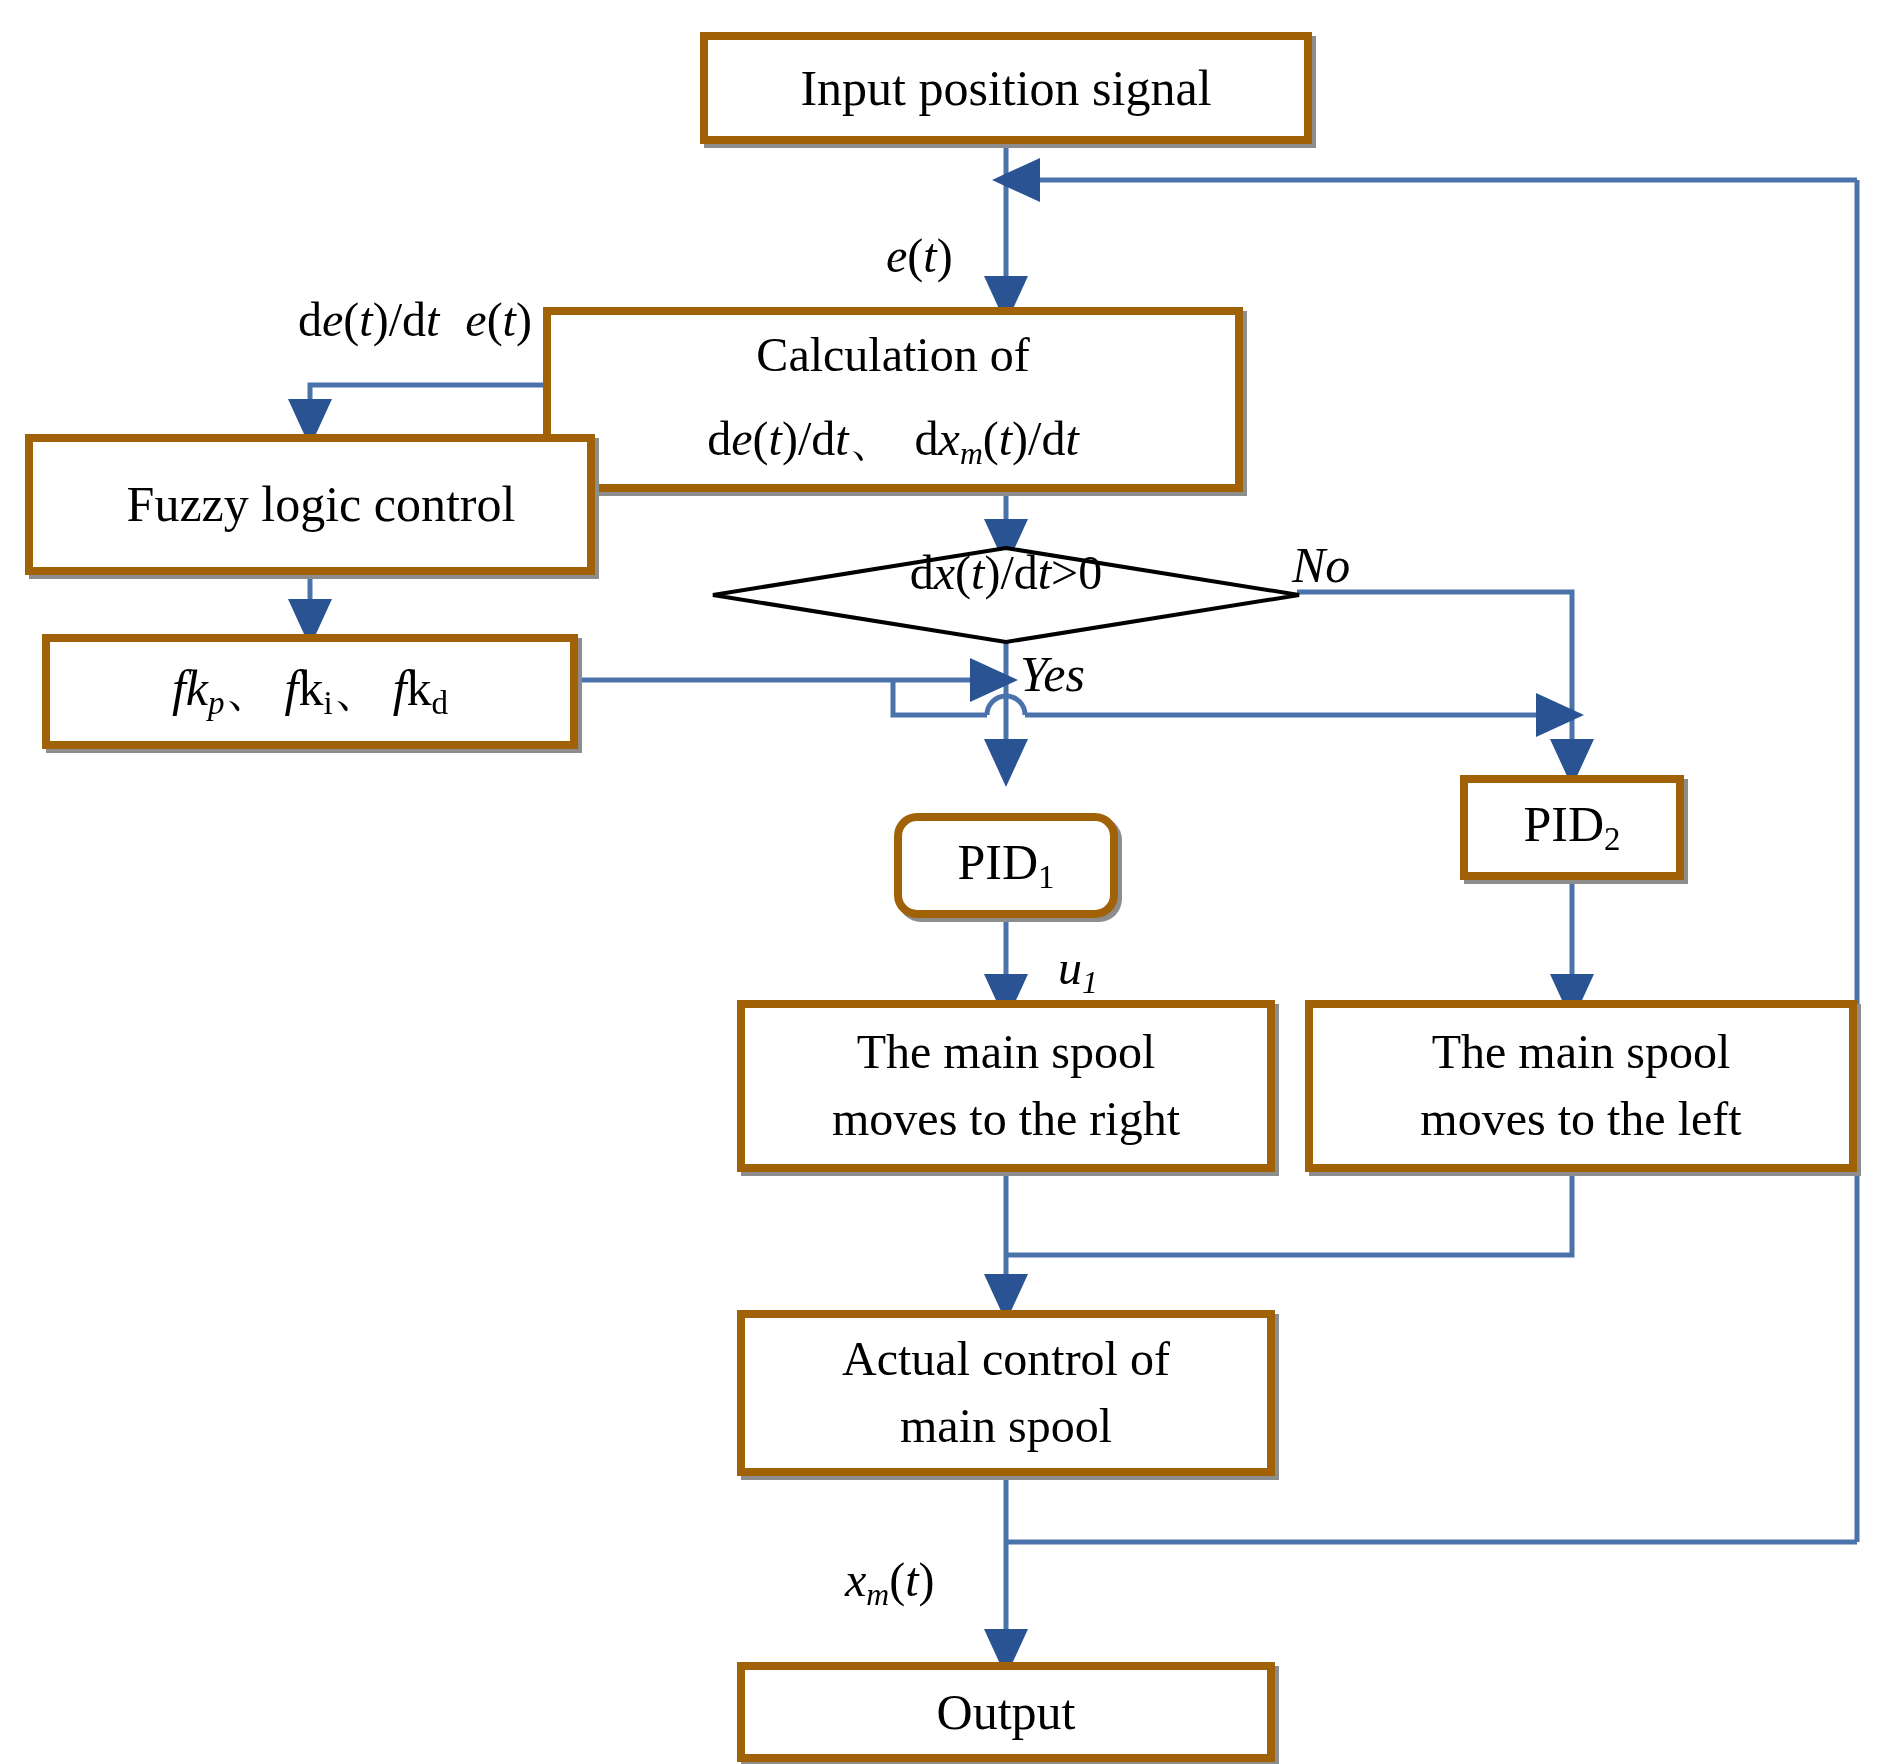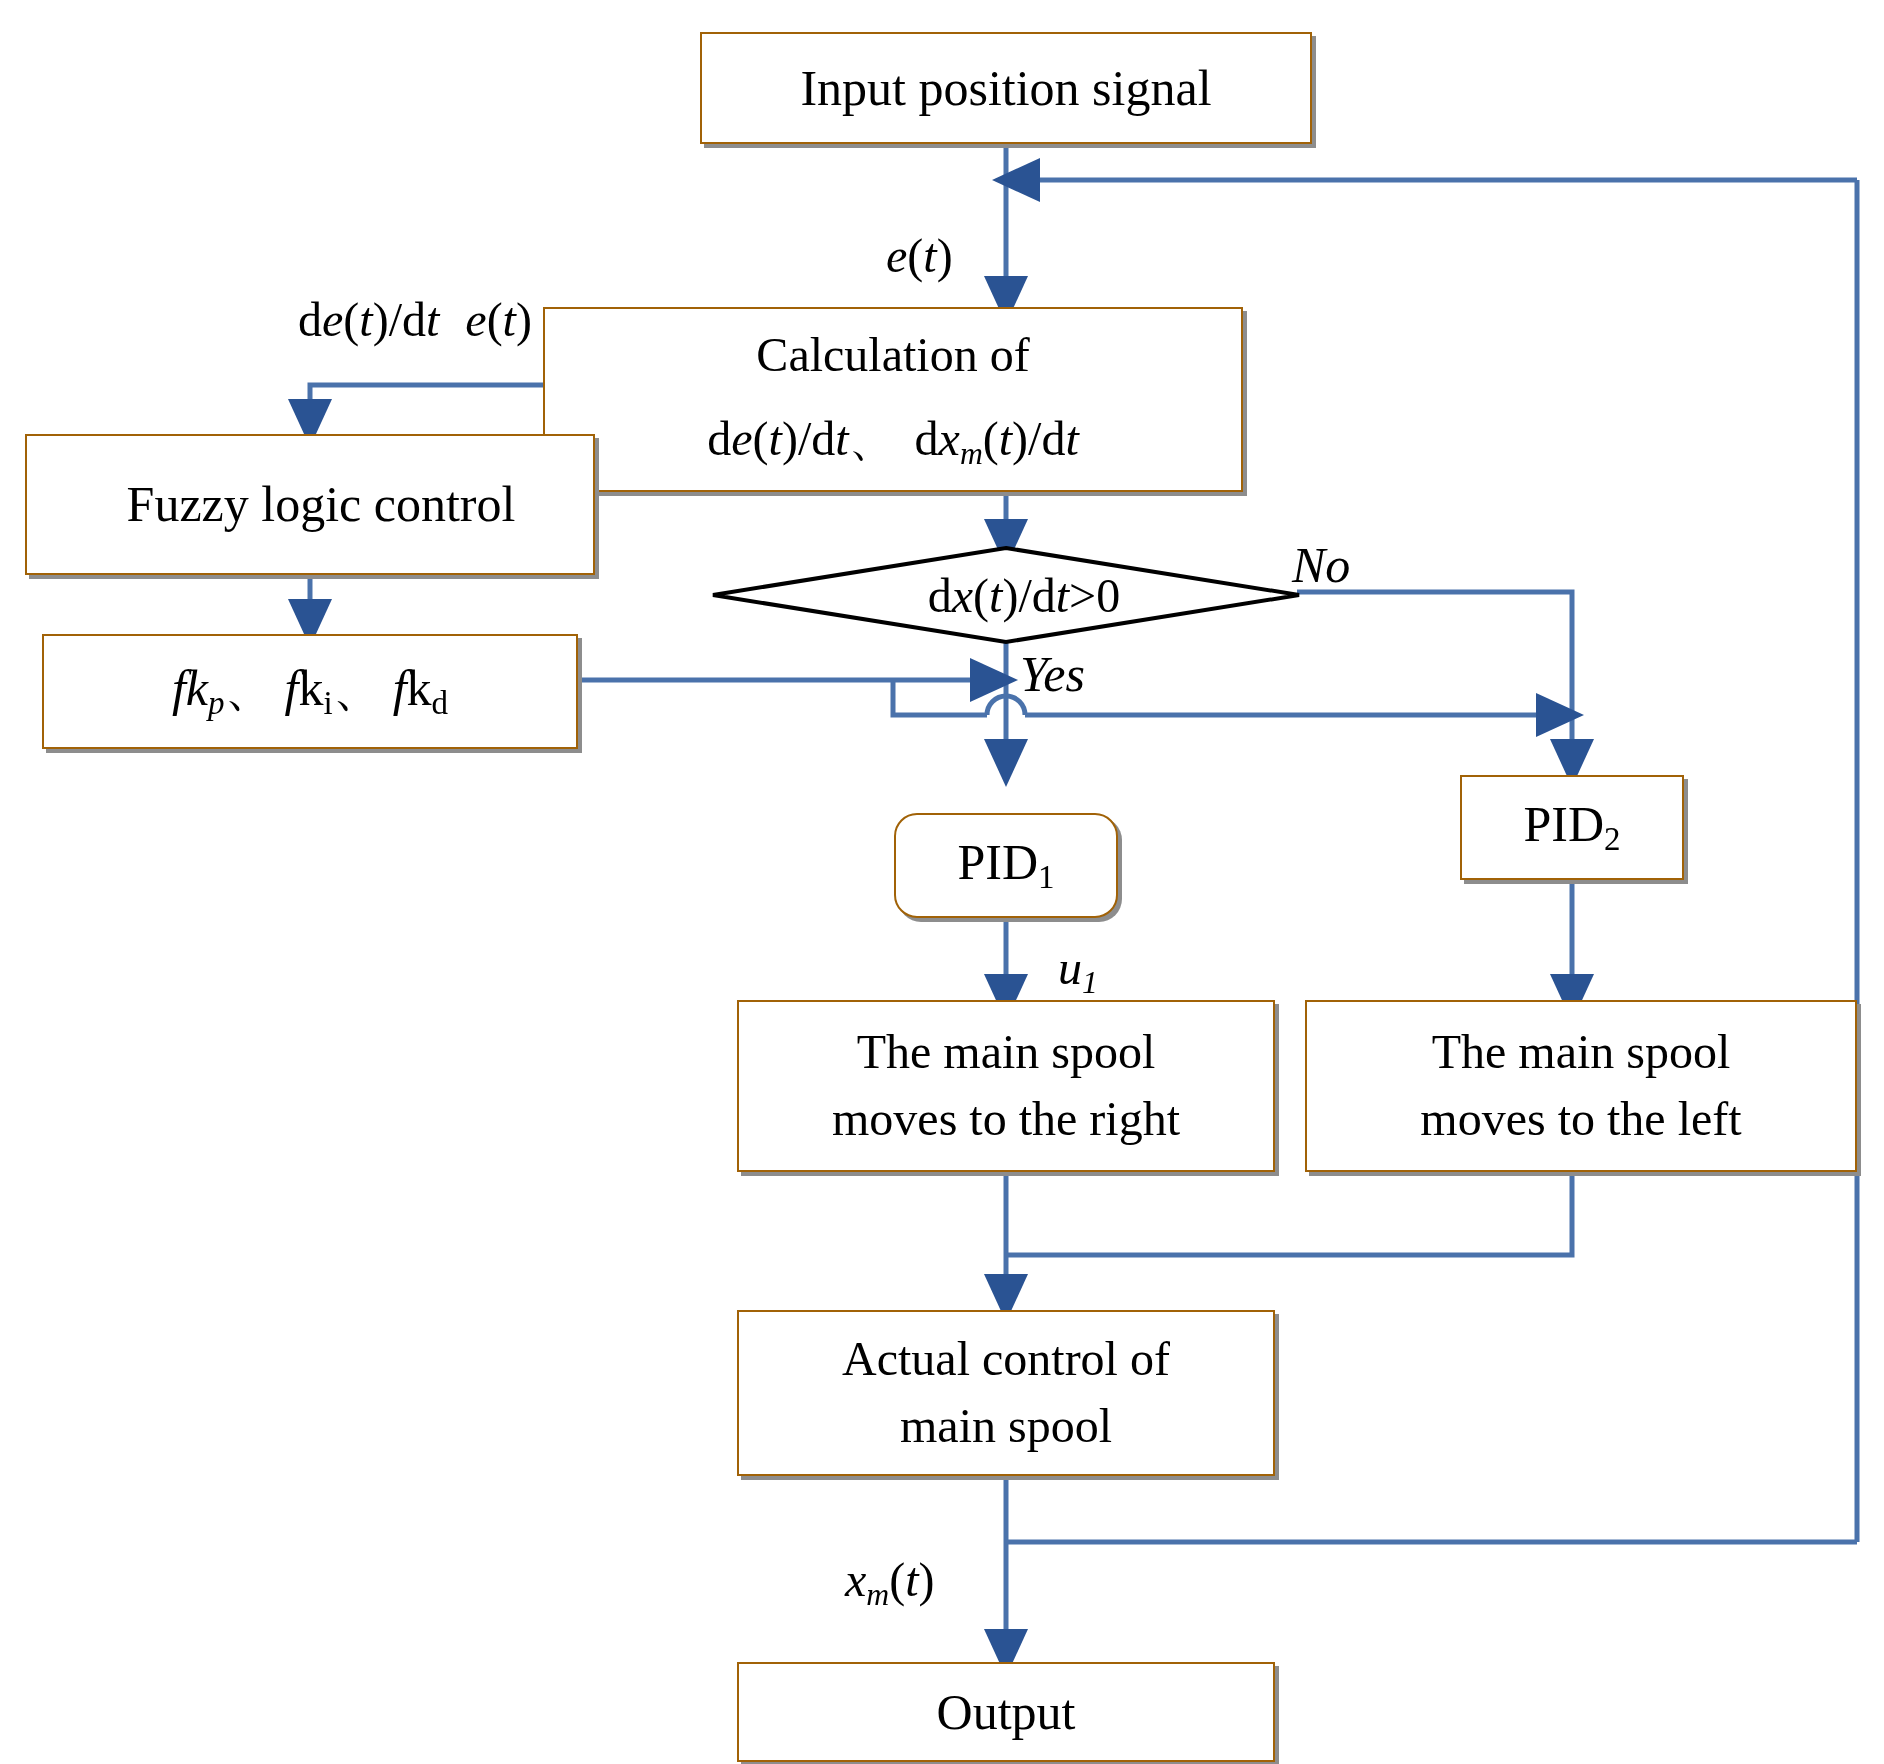--- a/index.html
+++ b/index.html
@@ -19,21 +19,21 @@
     position: absolute;
     left: 0;
     top: 0;
     width: 1884px;
     height: 1764px;
   }
   .node {
     position: absolute;
     box-sizing: border-box;
     background: #ffffff;
-    border: 2px solid #a16207;
+    border: 8px solid #a16207;
     box-shadow: 4px 4px 0 0 #8d8d8d;
     display: flex;
     align-items: center;
     justify-content: center;
     text-align: center;
     color: #000000;
     font-family: "Liberation Serif", "DejaVu Serif", serif;
     line-height: 1.18;
     z-index: 3;
   }
@@ -115,22 +115,22 @@
   <div class="node f50" style="left:42px; top:634px; width:536px; height:115px;">
     <span class="txt">
       <span class="it">f</span><span class="it">k</span><sub class="it">p</sub><span>、</span><span style="display:inline-block;width:10px"></span><span class="it">f</span><span>k</span><sub>i</sub><span>、</span><span style="display:inline-block;width:10px"></span><span class="it">f</span><span>k</span><sub>d</sub>
     </span>
   </div>
 
   <div style="position:absolute; left:710px; top:545px; width:592px; height:100px; z-index:3;">
     <svg width="592" height="100" viewBox="0 0 592 100" style="position:absolute; left:0; top:0;">
       <polygon points="296,3 589,50 296,97 3,50" fill="#ffffff" stroke="#000000" stroke-width="4"></polygon>
     </svg>
-    <div class="f48" style="position:absolute; left:18px; top:0; width:592px; height:100px;
-                display:flex; align-items:center; justify-content:center; color:#000;">
+    <div class="f48" style="position:absolute; left:0; top:0; width:592px; height:100px;
+                display:flex; align-items:flex-start; justify-content:center; color:#000;">
       <span><span>d</span><span class="it">x</span><span>(</span><span class="it">t</span><span>)/d</span><span class="it">t</span><span>&gt;0</span></span>
     </div>
   </div>
 
   <div class="node f50" style="left:894px; top:813px; width:224px; height:105px;border-radius:23px;">
     <span class="txt">
       <span>PID</span><sub>1</sub>
     </span>
   </div>
 

